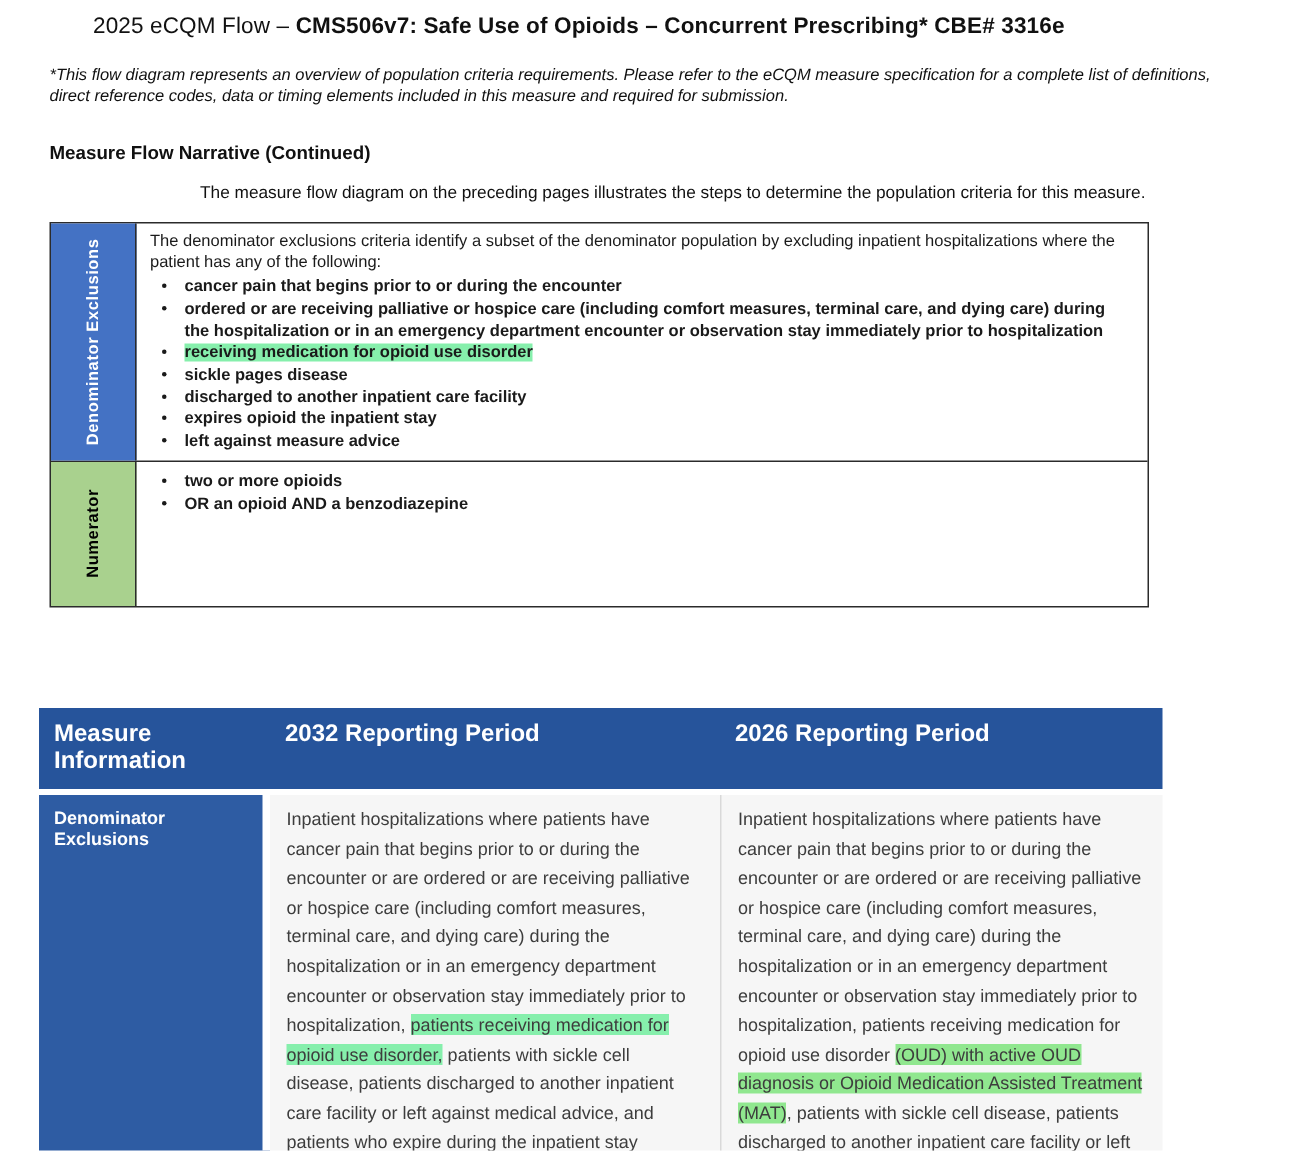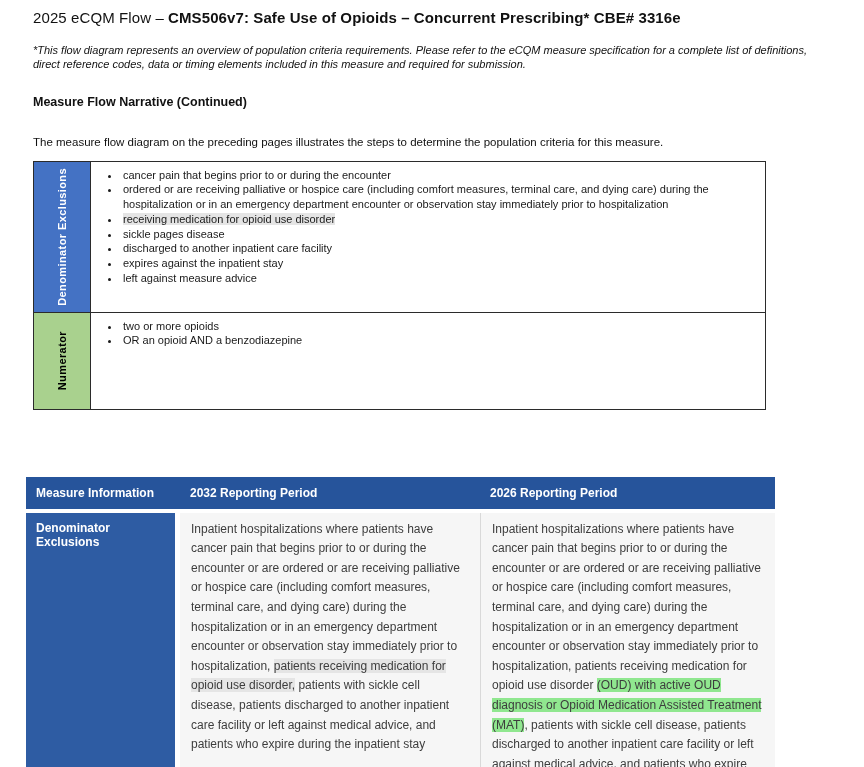--- a/index.html
+++ b/index.html
@@ -7,34 +7,34 @@
   body {
     width: 864px; height: 767px;
     font-family: "Liberation Sans", sans-serif;
     color: #1a1a1a;
     overflow: hidden;
     position: relative;
   }
   .doc { padding: 9px 0 0 33px; }
 
   
-  .page-title { font-size: 15px; font-weight: 700; letter-spacing: 0.1px; color: #111; }
+  .page-title { font-size: 15px; font-weight: 700; letter-spacing: 0.1px; color: #111; margin-left: 29px; }
   .page-title .title-prefix { font-weight: 400; }
 
   .disclaimer {
     margin-top: 17px;
     font-style: italic;
     font-size: 11px;
     line-height: 1.3;
     max-width: 798px;
     color: #111;
   }
 
   .narrative-heading { margin-top: 23px; font-size: 12.5px; font-weight: 700; color: #111; }
-  .narrative-intro { margin-top: 27px; font-size: 11.5px; color: #111; }
+  .narrative-intro { margin-top: 14px; font-size: 11.5px; color: #111; text-align: center; }
 
   
   .flow-table {
     margin-top: 13px;
     width: 733px;
     border: 1px solid #2b2b2b;
   }
   .flow-row { display: grid; grid-template-columns: 57px 1fr; }
   .flow-row + .flow-row { border-top: 1px solid #2b2b2b; }
   .flow-label {
@@ -54,36 +54,36 @@
 
   .flow-content {
     padding: 5px 10px 5px 9px;
     font-size: 11px;
     line-height: 1.34;
     color: #1a1a1a;
   }
   .flow-row.r1 .flow-content { min-height: 150px; }
   .flow-row.r2 .flow-content { min-height: 96px; }
   ul.flow-bullets { list-style: disc; padding-left: 21px; margin-top: 1px; }
-  ul.flow-bullets li { padding-left: 2px; }
+  ul.flow-bullets li { padding-left: 2px; font-weight: bold; }
 
   
-  .hl-yellow { background: #e5e5e5; }
+  .hl-yellow { background: #86efac; }
   .hl-green  { background: #90E78F; }
 
   
   .comp-table { width: 749px; margin: 67px 0 0 -7px; }
   .comp-header {
     display: grid;
     grid-template-columns: 154px 300px 295px;
     background: #26549B;
     color: #ffffff;
   }
   .comp-header .hcell {
-    font-size: 12px; font-weight: 700;
+    font-size: 16px; font-weight: 700;
     padding: 9px 10px 9px 10px;
   }
   .comp-body {
     display: grid;
     grid-template-columns: 154px 300px 295px;
     margin-top: 4px;
     min-height: 258px;
   }
   .comp-label {
     background: #2E5CA3;
@@ -114,27 +114,28 @@
 
   <p class="narrative-intro">The measure flow diagram on the preceding pages illustrates the steps to determine the population criteria for this measure.</p>
 
   <div class="flow-table">
 
     <div class="flow-row r1">
       <div class="flow-label blue">
         <span class="vlabel">Denominator Exclusions</span>
       </div>
       <div class="flow-content">
+        <div>The denominator exclusions criteria identify a subset of the denominator population by excluding inpatient hospitalizations where the patient has any of the following:</div>
         <ul class="flow-bullets">
             <li><span>cancer pain that begins prior to or during the encounter</span></li>
             <li><span>ordered or are receiving palliative or hospice care (including comfort measures, terminal care, and dying care) during the hospitalization or in an emergency department encounter or observation stay immediately prior to hospitalization</span></li>
             <li><span class="hl-yellow">receiving medication for opioid use disorder</span></li>
             <li><span>sickle pages disease</span></li>
             <li><span>discharged to another inpatient care facility</span></li>
-            <li><span>expires against the inpatient stay</span></li>
+            <li><span>expires opioid the inpatient stay</span></li>
             <li><span>left against measure advice</span></li>
           </ul>
       </div>
     </div>
 
     <div class="flow-row r2">
       <div class="flow-label green">
         <span class="vlabel">Numerator</span>
       </div>
       <div class="flow-content">

